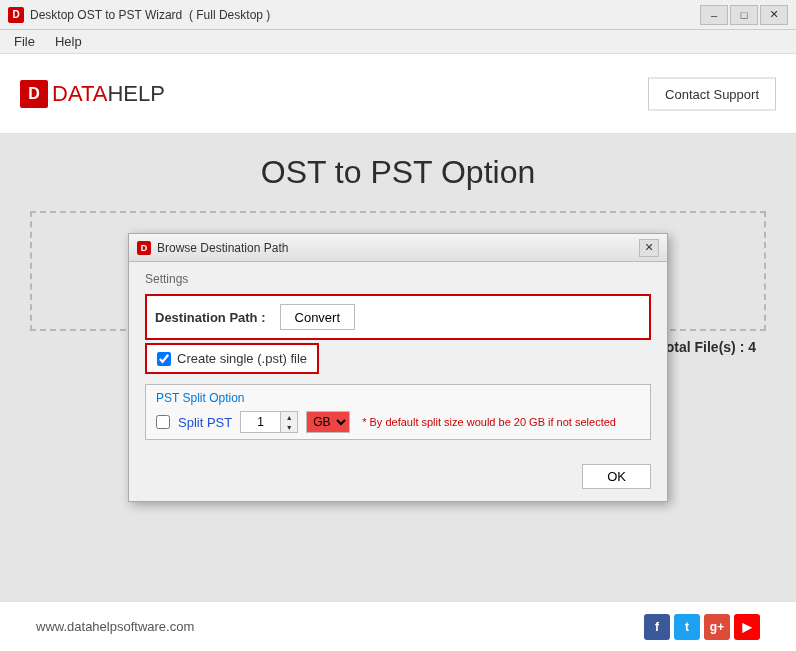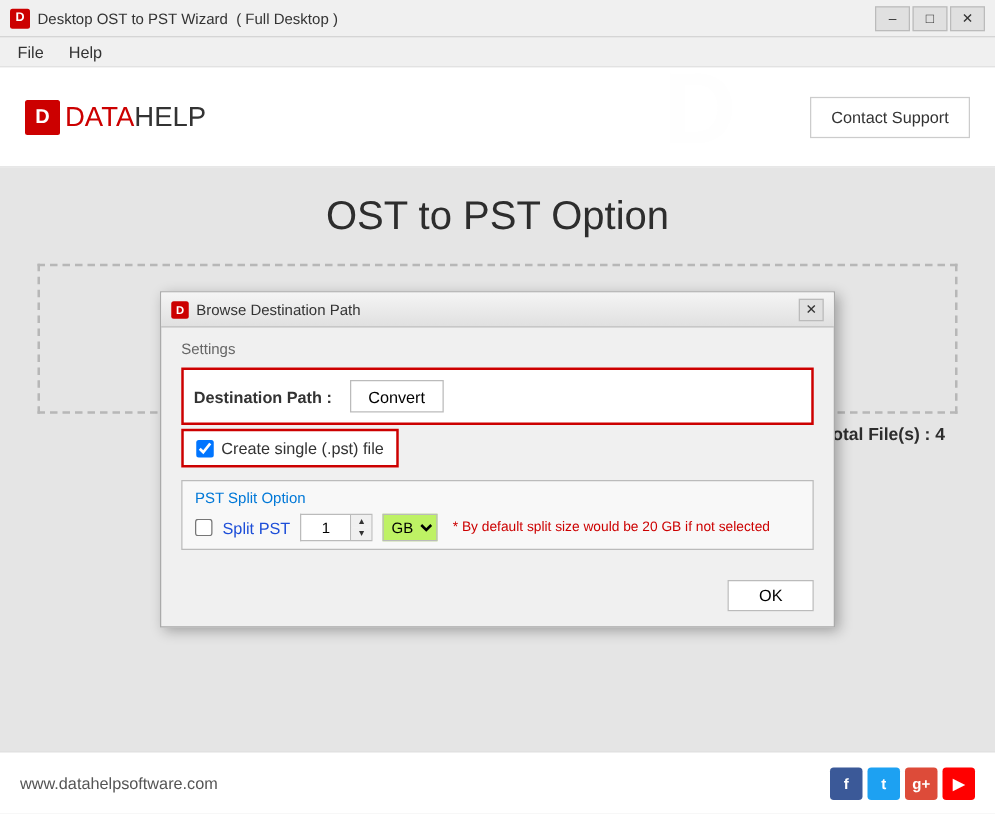--- a/index.html
+++ b/index.html
@@ -180,21 +180,21 @@
       cursor: pointer;
     }
 
     
     .footer {
       background: white;
       height: 50px;
       border-top: 1px solid #e0e0e0;
       display: flex;
       align-items: center;
-      padding: 0 16px;
+      padding: 0 36px;
       justify-content: space-between;
       position: absolute;
       bottom: 0;
       left: 0;
       right: 0;
     }
     .footer-url {
       font-size: 13px;
       color: #555;
     }
@@ -401,21 +401,21 @@
       align-items: center;
       justify-content: center;
       font-size: 7px;
       color: #333;
     }
 
     .gb-select {
       height: 22px;
       border: 1px solid #bbb;
       font-size: 12px;
-      background: #bef264;
+      background: #ef4444;
       padding: 0 2px;
       cursor: pointer;
     }
     .split-note {
       font-size: 11px;
       color: #cc0000;
       margin-left: 4px;
     }
 
     

